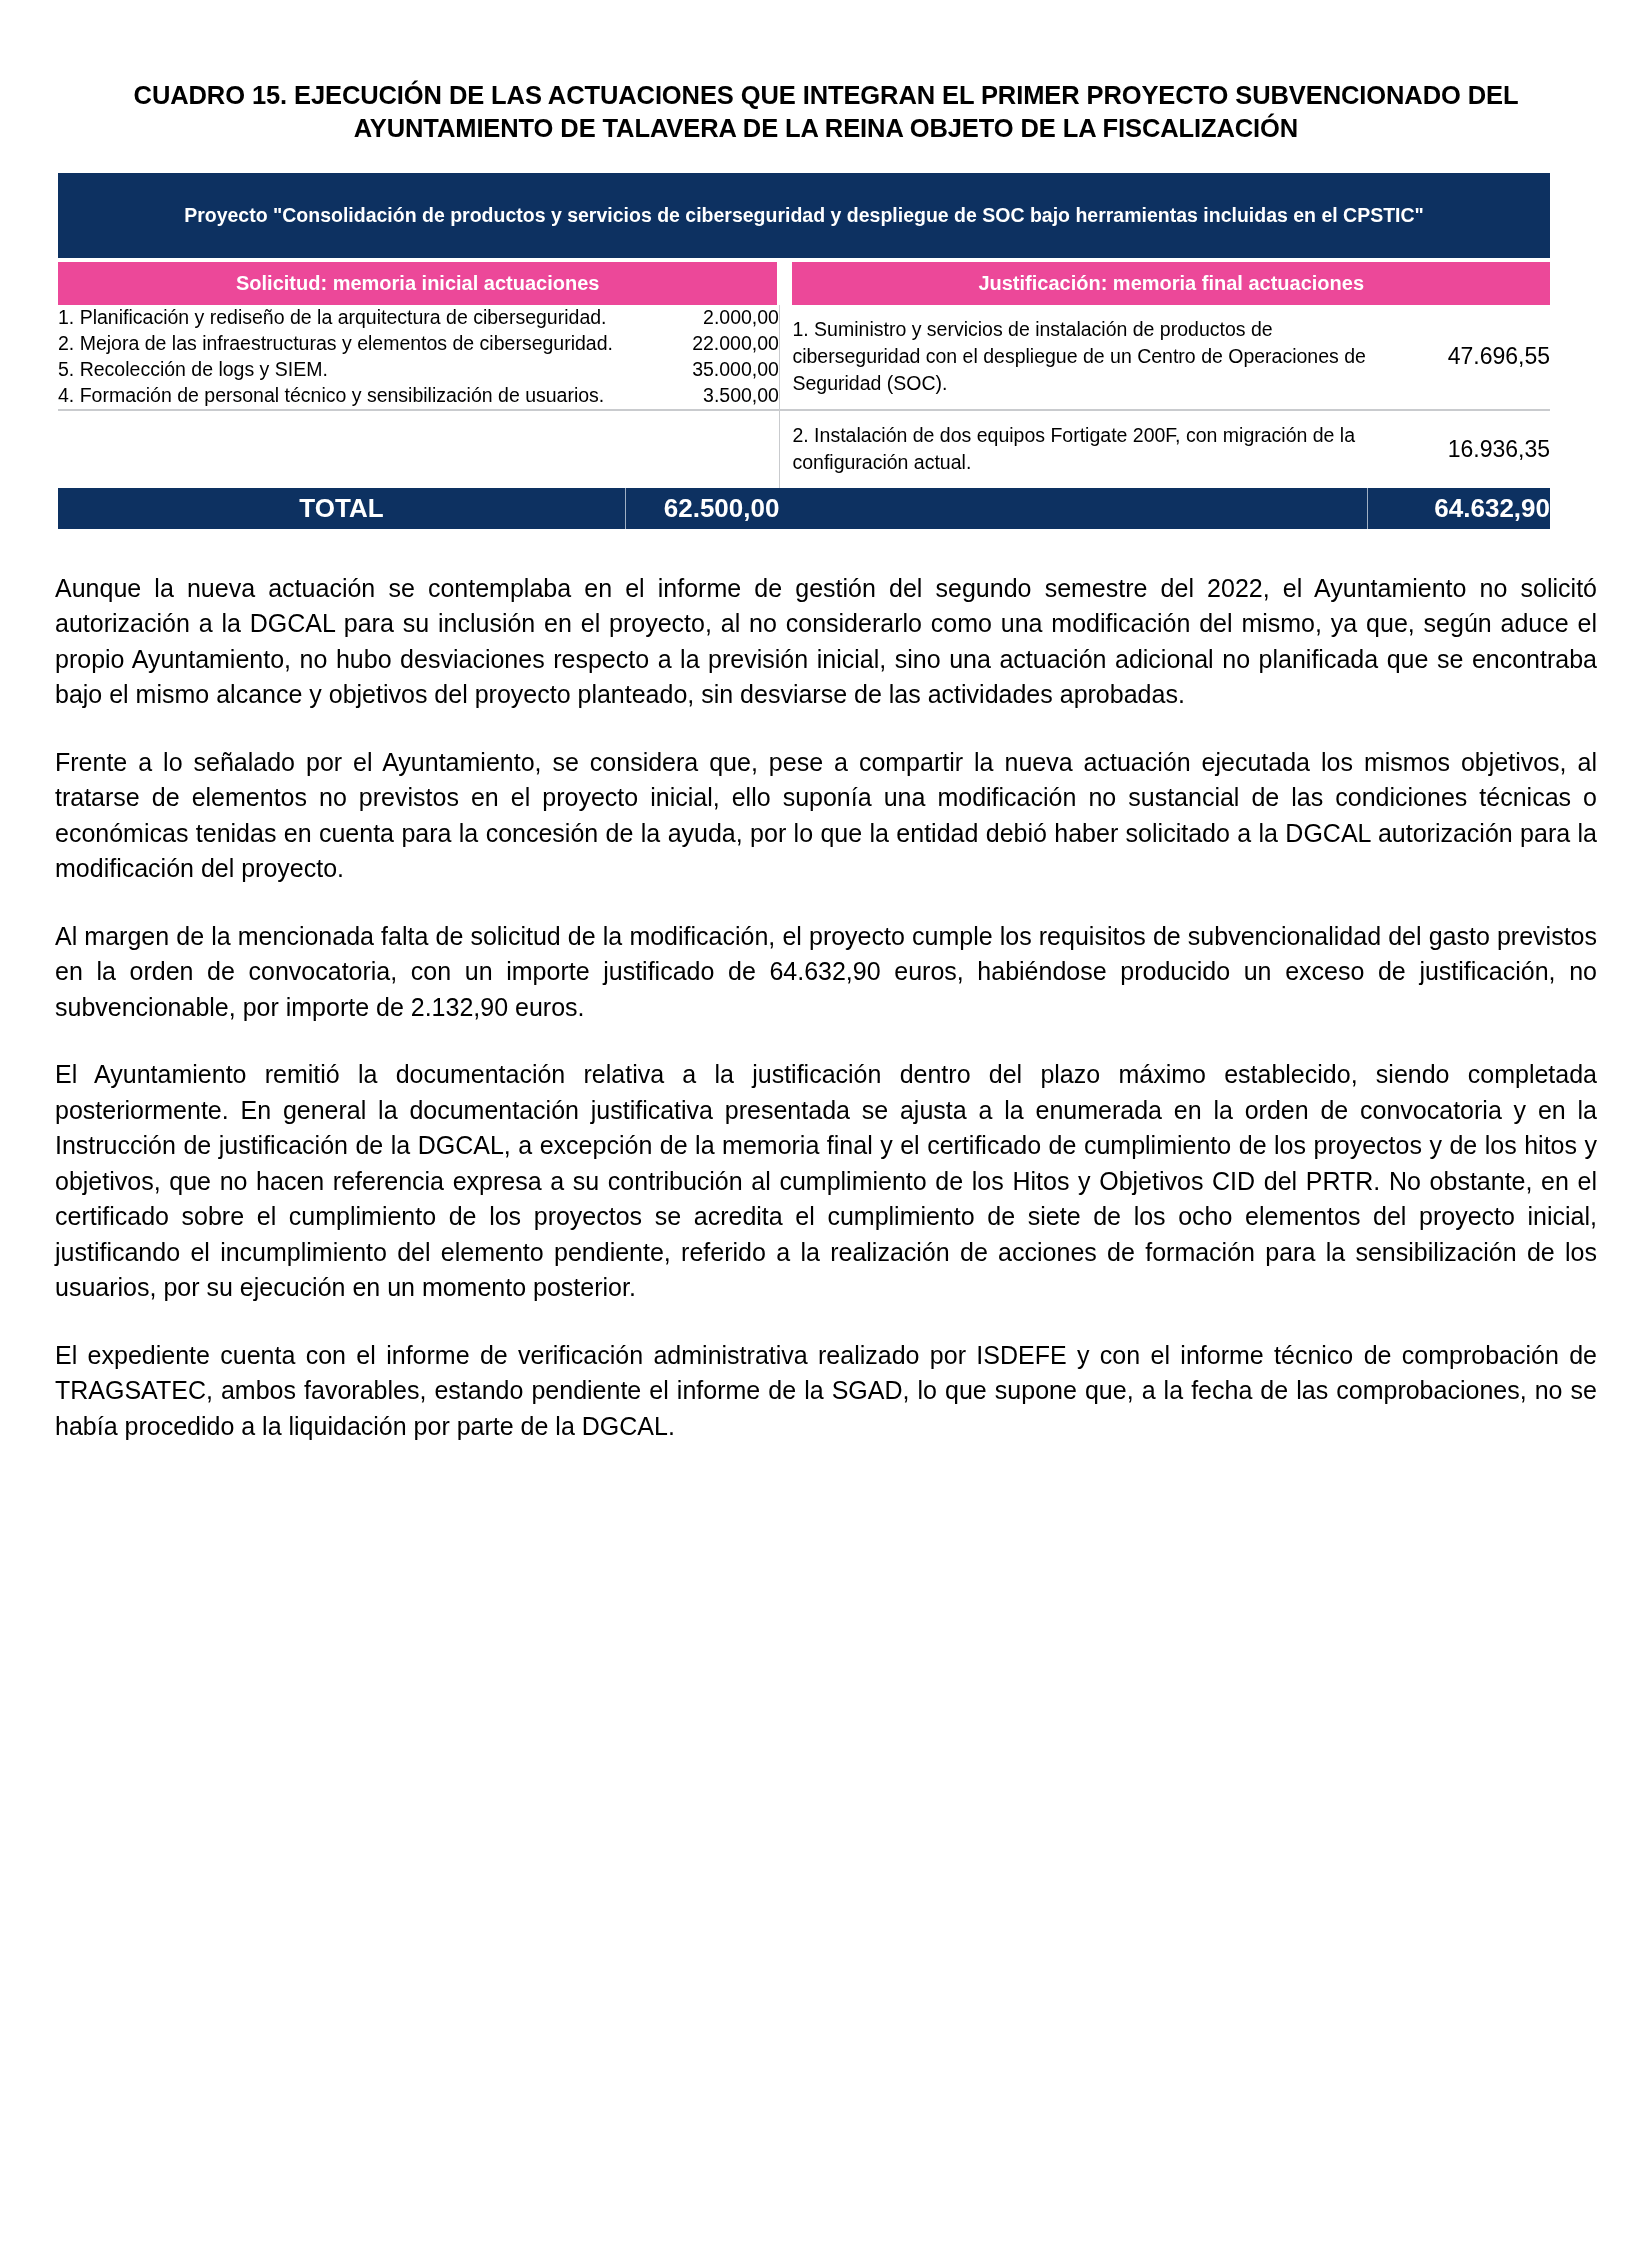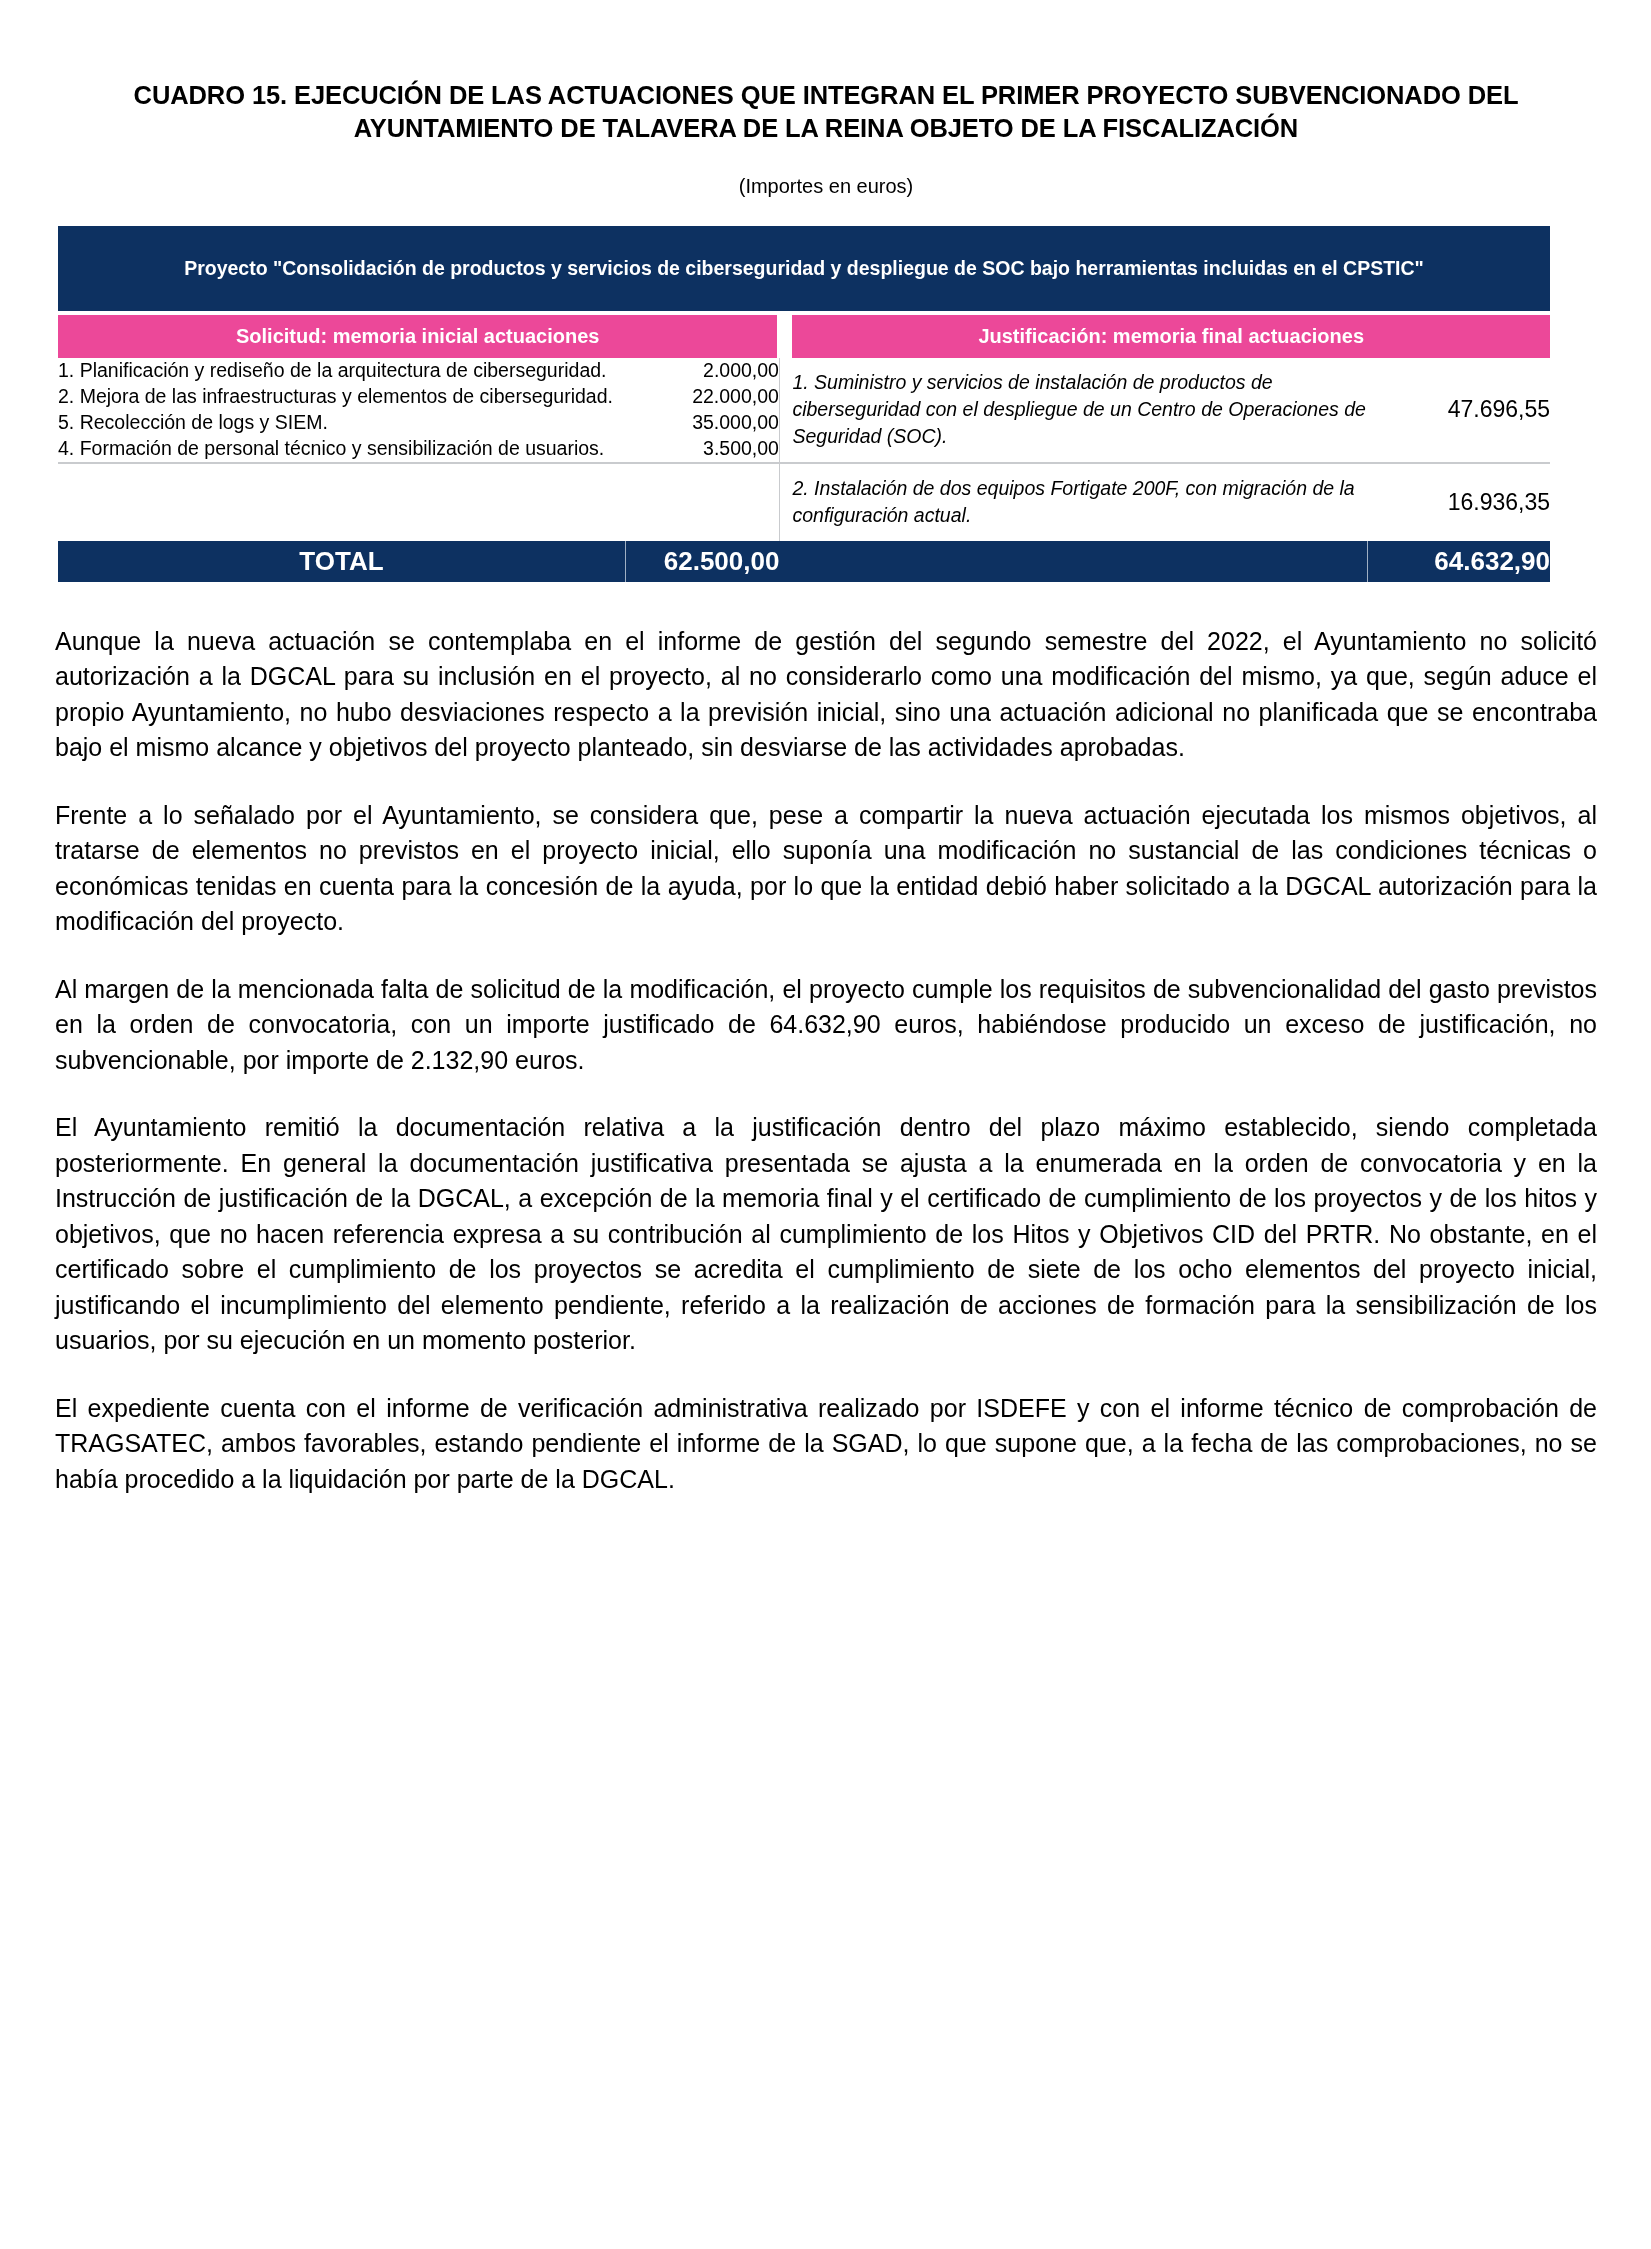--- a/index.html
+++ b/index.html
@@ -99,21 +99,20 @@
     background: #ffffff;
   }
   .rule-top { border-top: 2.4px solid #c9cbce; }
 
   .right-item {
     padding: 13px 11.3px 13px 27.6px;
     font-size: 19.5px;
     line-height: 1.40;
     text-align: left;
     vertical-align: middle;
-    font-style: italic;
   }
   .right-amount {
     padding: 13px 27.6px 13px 6.5px;
     font-size: 23px;
     text-align: right;
     white-space: nowrap;
     vertical-align: middle;
   }
 
   .total-row td {
@@ -147,21 +146,20 @@
   .body-text p:first-child { margin-top: 42px; }
   .body-text p:last-child  { margin-bottom: 4px; }
 </style>
 </head>
 <body>
 
 <div class="page">
 
   <h1 class="doc-title">CUADRO 15. EJECUCIÓN DE LAS ACTUACIONES QUE INTEGRAN EL PRIMER PROYECTO SUBVENCIONADO DEL AYUNTAMIENTO DE TALAVERA DE LA REINA OBJETO DE LA FISCALIZACIÓN</h1>
 
-  <div class="amount-note">(Importes en euros)</div>
 
   <div class="table-wrap">
     <table class="fig-table">
       <colgroup>
         <col style="width:567px">
         <col style="width:154px">
         <col style="width:13px">
         <col style="width:575px">
         <col style="width:182px">
       </colgroup>

